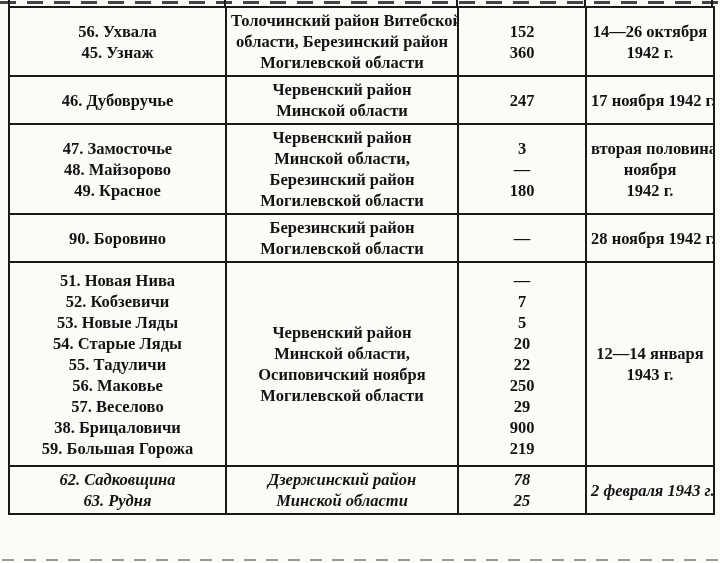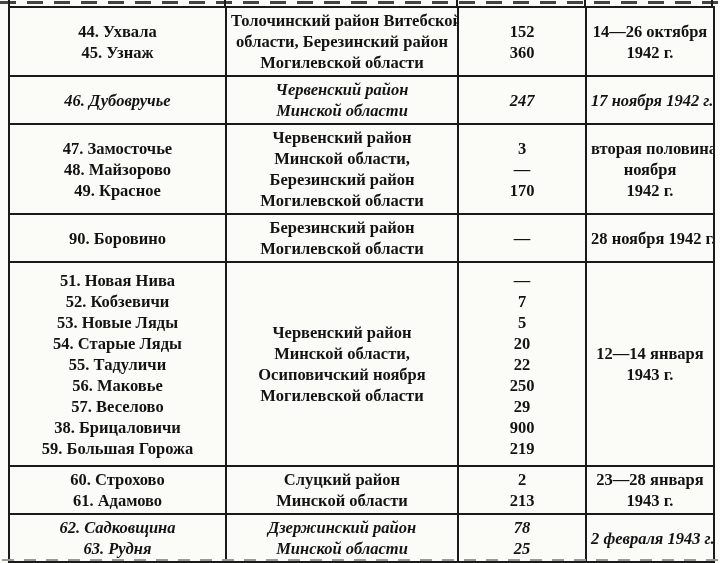--- a/index.html
+++ b/index.html
@@ -50,21 +50,21 @@
   col.c-names{width:217px;}
   col.c-region{width:232px;}
   col.c-count{width:128px;}
   col.c-date{width:128px;}
 
   td.cell-settlements{text-align:left;padding-left:14px;}
   td.cell-date{font-size:16px;}
   td.cell-region{font-size:16px;}
 
   tr.r1{height:69px;}
-  tr.r2{height:45px;font-style:italic;}
+  tr.r2{height:45px;}
   tr.r3{height:76px;}
   tr.r4{height:45px;}
   tr.r5{height:204px;padding-left:27px;}
   tr.r6{height:42px;}
   tr.r7{height:44px;font-style:italic;}
 
   .line{white-space:nowrap;}
 </style>
 </head>
 <body>
@@ -81,21 +81,21 @@
   <table class="doc">
     <colgroup>
       <col class="c-names">
         <col class="c-region">
         <col class="c-count">
         <col class="c-date">
     </colgroup>
     <tbody>
       <tr class="r1">
         <td class="cell-settlements">
-            <div class="line">44. Ухвала</div>
+            <div class="line">56. Ухвала</div>
             <div class="line">45. Узнаж</div>
           </td>
         <td class="cell-region">
             <div class="line">Толочинский район Витебской</div>
             <div class="line">области, Березинский район</div>
             <div class="line">Могилевской области</div>
           </td>
         <td class="cell-count">
             <div class="line">152</div>
             <div class="line">360</div>
@@ -128,21 +128,21 @@
           </td>
         <td class="cell-region">
             <div class="line">Червенский район</div>
             <div class="line">Минской области,</div>
             <div class="line">Березинский район</div>
             <div class="line">Могилевской области</div>
           </td>
         <td class="cell-count">
             <div class="line">3</div>
             <div class="line">—</div>
-            <div class="line">170</div>
+            <div class="line">180</div>
           </td>
         <td class="cell-date">
             <div class="line">вторая половина</div>
             <div class="line">ноября</div>
             <div class="line">1942 г.</div>
           </td>
       </tr>
       <tr class="r4">
         <td class="cell-settlements">
             <div class="line">90. Боровино</div>
@@ -185,38 +185,20 @@
             <div class="line">250</div>
             <div class="line">29</div>
             <div class="line">900</div>
             <div class="line">219</div>
           </td>
         <td class="cell-date">
             <div class="line">12—14 января</div>
             <div class="line">1943 г.</div>
           </td>
       </tr>
-      <tr class="r6">
-        <td class="cell-settlements">
-            <div class="line">60. Строхово</div>
-            <div class="line">61. Адамово</div>
-          </td>
-        <td class="cell-region">
-            <div class="line">Слуцкий район</div>
-            <div class="line">Минской области</div>
-          </td>
-        <td class="cell-count">
-            <div class="line">2</div>
-            <div class="line">213</div>
-          </td>
-        <td class="cell-date">
-            <div class="line">23—28 января</div>
-            <div class="line">1943 г.</div>
-          </td>
-      </tr>
       <tr class="r7">
         <td class="cell-settlements">
             <div class="line">62. Садковщина</div>
             <div class="line">63. Рудня</div>
           </td>
         <td class="cell-region">
             <div class="line">Дзержинский район</div>
             <div class="line">Минской области</div>
           </td>
         <td class="cell-count">

